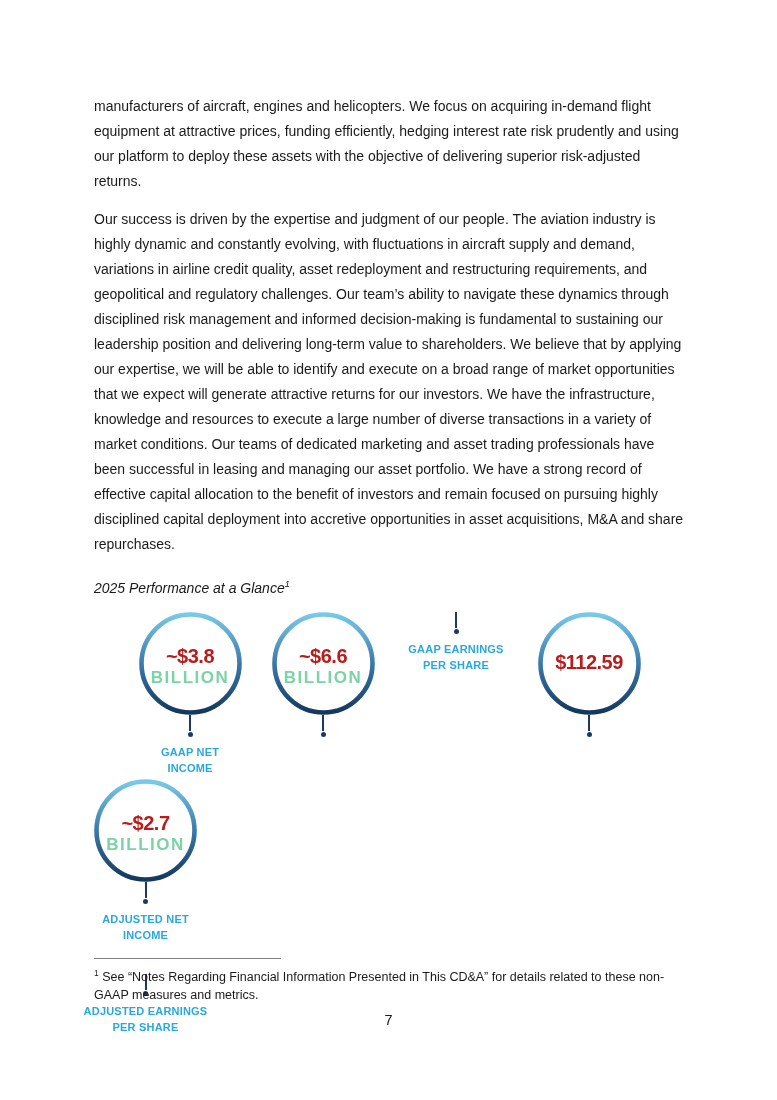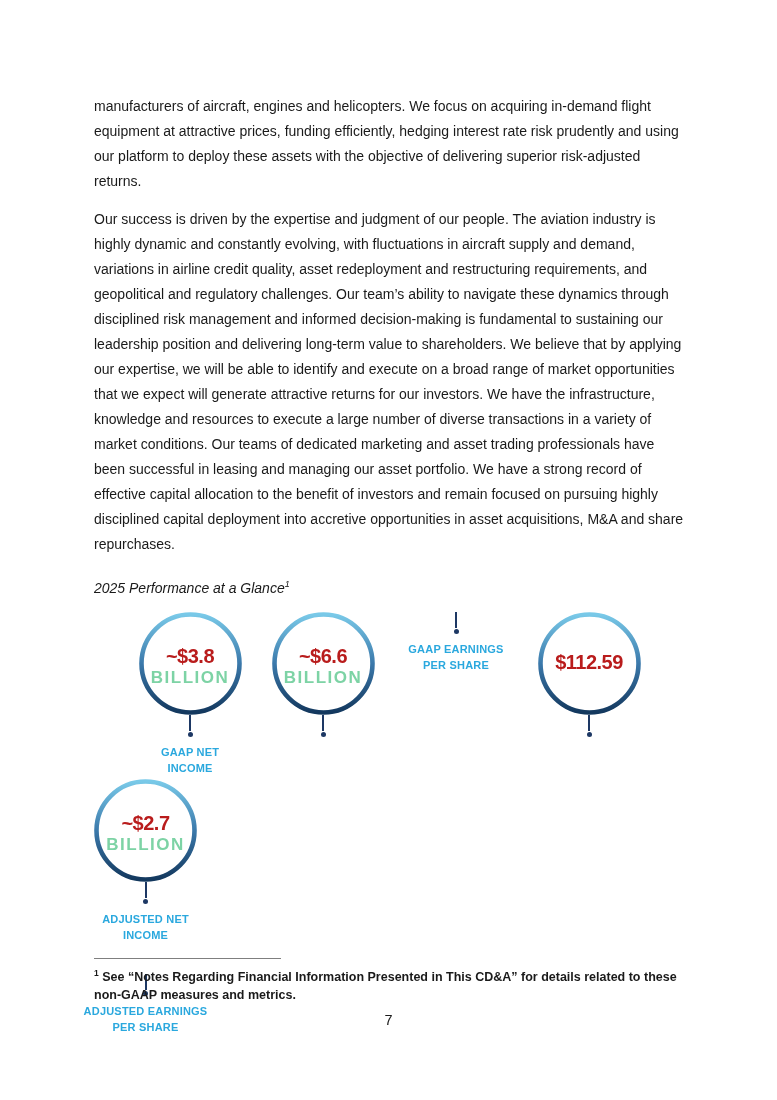--- a/index.html
+++ b/index.html
@@ -115,21 +115,20 @@
     line-height: 16.5px;
     color: #2aa8de;
     white-space: pre-line;
   }
   
   .footnote {
     position: absolute;
     left: 94px;
     right: 94px;
     top: 958px;
-    font-weight: bold;
   }
   .footnote-rule {
     width: 187px;
     border-top: 1px solid #7f7f7f;
     margin-bottom: 9px;
   }
   .footnote-text {
     font-size: 12.5px;
     line-height: 18px;
     margin: 0;

